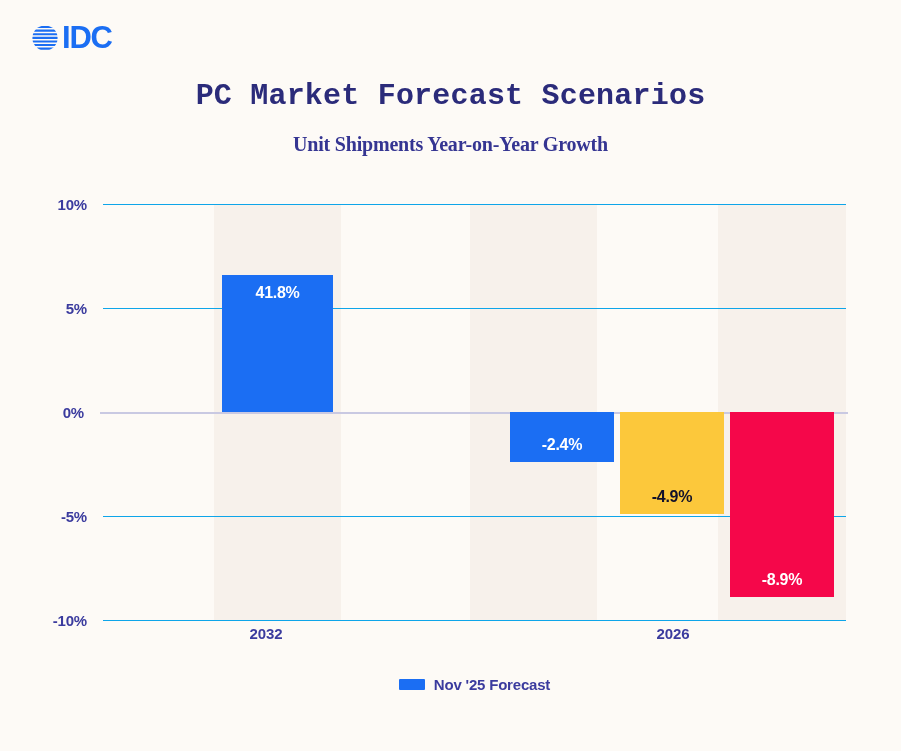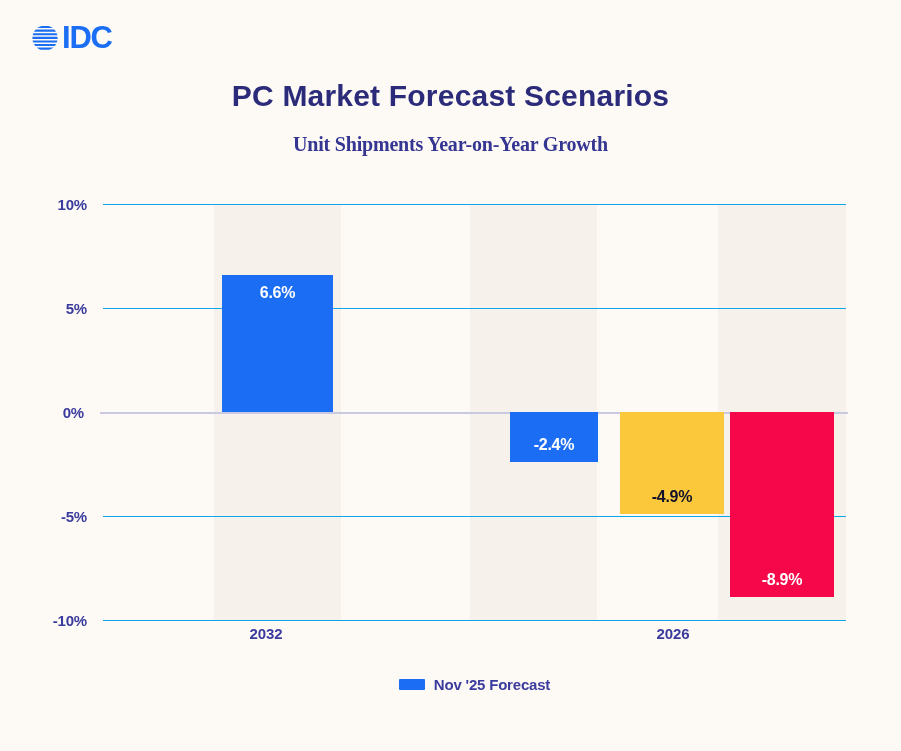--- a/index.html
+++ b/index.html
@@ -33,21 +33,21 @@
     letter-spacing: -1.2px;
     line-height: 1;
   }
 
   
   #chart-title {
     position: absolute;
     left: 0; top: 79px;
     width: 901px;
     text-align: center;
-    font-family: Liberation Sans, sans-serif;
+    font-family: Liberation Mono, monospace;
     font-size: 30px;
     font-weight: bold;
     color: #2b2b7a;
     letter-spacing: 0.2px;
   }
   #chart-subtitle {
     position: absolute;
     left: 0; top: 133px;
     width: 901px;
     text-align: center;
@@ -196,24 +196,24 @@
     <span class="ytick">0%</span>
   </div>
   <div class="gridline" style="top:312px;">
     <span class="ytick">-5%</span>
   </div>
   <div class="gridline" style="top:416px;">
     <span class="ytick">-10%</span>
   </div>
 
   <div class="bar positive" style="left:114px;width:111px;top:71px;height:137px;background:#1b6ef3;">
-    <span class="bar-label" style="color:#ffffff;">6.6%</span>
-  </div>
-
-  <div class="bar negative" style="left:402px;width:88px;top:208px;height:50px;background:#1b6ef3;">
+    <span class="bar-label" style="color:#ffffff;">41.8%</span>
+  </div>
+
+  <div class="bar negative" style="left:402px;width:104px;top:208px;height:50px;background:#1b6ef3;">
     <span class="bar-label" style="color:#ffffff;">-2.4%</span>
   </div>
 
   <div class="bar negative" style="left:512px;width:104px;top:208px;height:102px;background:#fcc83b;">
     <span class="bar-label" style="color:#11112b;margin-top:32px;">-4.9%</span>
   </div>
 
   <div class="bar negative" style="left:622px;width:104px;top:208px;height:185px;background:#f5074a;">
     <span class="bar-label" style="color:#ffffff;">-8.9%</span>
   </div>

